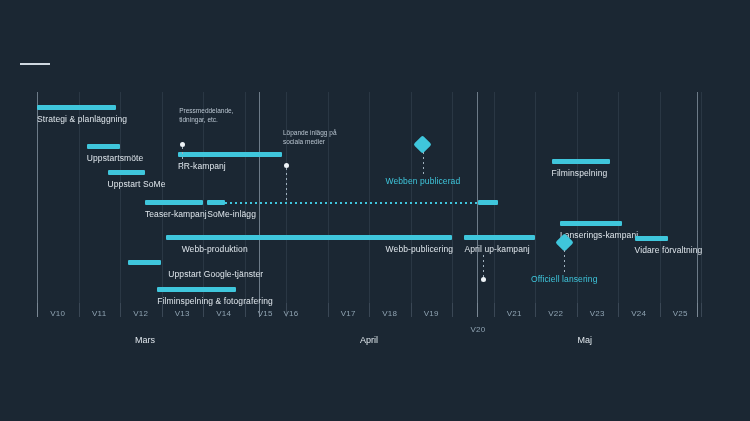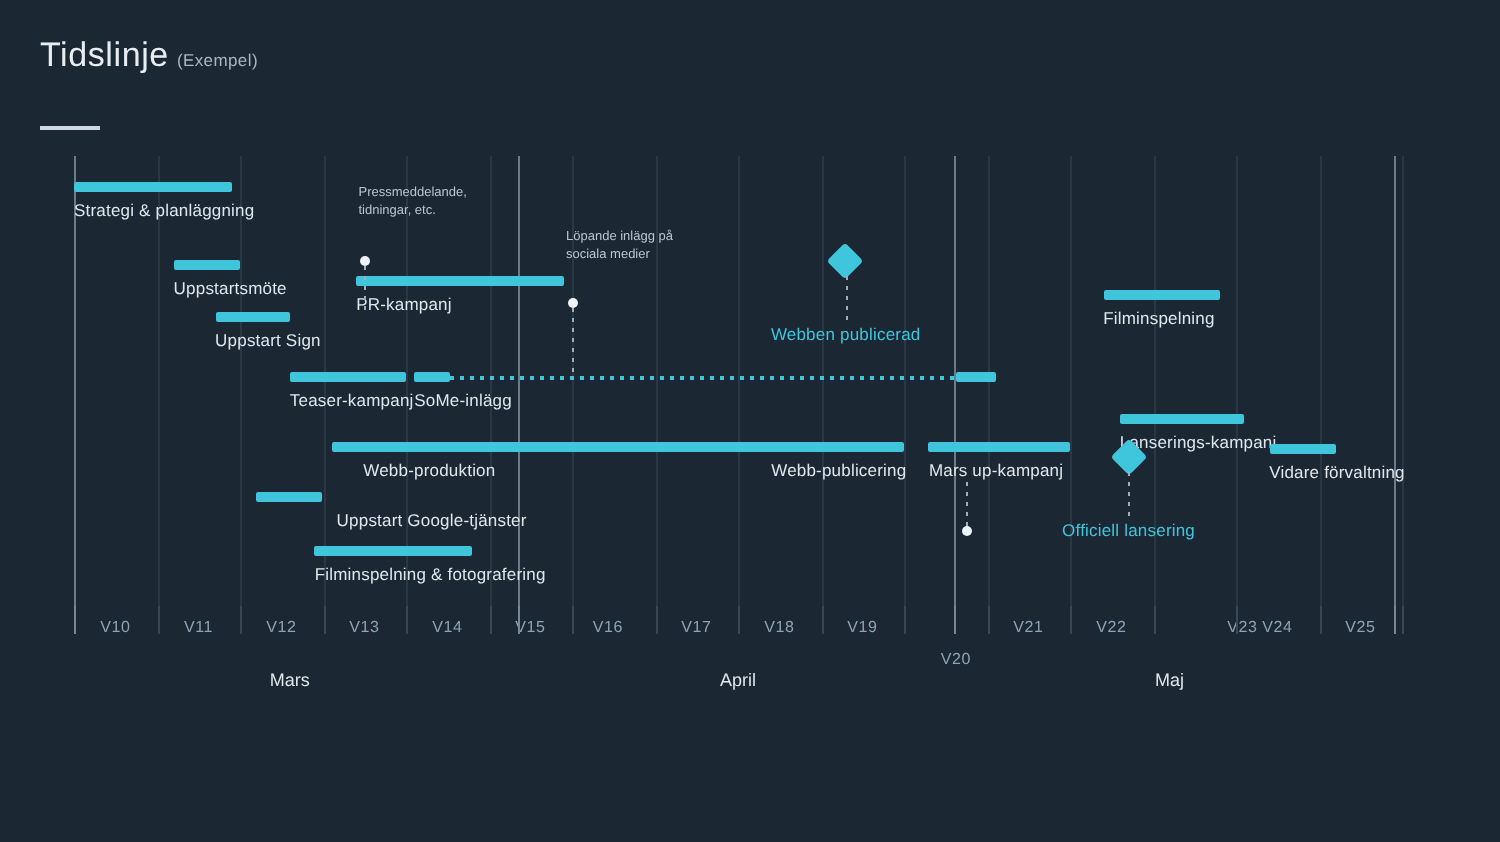--- a/index.html
+++ b/index.html
@@ -16,21 +16,21 @@
     white-space:nowrap;
   }
   #title .sub{
     font-size:8.5px;color:#aab6c2;margin-left:4px;letter-spacing:.2px;
   }
   #title-rule{
     position:absolute;left:20px;top:63px;width:30px;height:2px;
     background:#cfd8e0;
   }
   
-  #plot{position:absolute;left:0;top:78px;width:750px;height:225px;text-decoration:underline;}
+  #plot{position:absolute;left:0;top:92px;width:750px;height:225px;text-decoration:underline;}
   .wk-line{position:absolute;top:0;width:1px;height:225px;background:#2a3744;}
   .mo-line{position:absolute;top:0;width:1px;height:225px;background:#6d7b88;}
   
   .bar{position:absolute;height:5px;background:#3fc6dc;border-radius:1px;}
   .bar-dash{
     position:absolute;height:2px;
     background:repeating-linear-gradient(to right,#3fc6dc 0 2px,transparent 2px 5px);
   }
   .lbl{
     position:absolute;color:#dfe6ec;font-size:8.5px;white-space:nowrap;letter-spacing:.1px;
@@ -63,23 +63,20 @@
   .mon{
     position:absolute;top:32px;color:#dfe6ec;font-size:9px;
     text-align:center;width:80px;
   }
 </style>
 </head>
 <body>
 
 <div id="stage">
 
-  <div id="title">
-    <span>Tidslinje</span><span class="sub">(Exempel)</span>
-  </div>
   <div id="title-rule"></div>
 
   <div id="plot">
       <div class="wk-line" style="left: 37px;"></div>
       <div class="wk-line" style="left: 78.5px;"></div>
       <div class="wk-line" style="left: 120px;"></div>
       <div class="wk-line" style="left: 161.5px;"></div>
       <div class="wk-line" style="left: 203px;"></div>
       <div class="wk-line" style="left: 244.5px;"></div>
       <div class="wk-line" style="left: 286px;"></div>
@@ -95,35 +92,35 @@
       <div class="wk-line" style="left: 701px;"></div>
       <div class="mo-line" style="left: 37px;"></div>
       <div class="mo-line" style="left: 259.025px;"></div>
       <div class="mo-line" style="left: 476.9px;"></div>
       <div class="mo-line" style="left: 696.85px;"></div>
       <div class="bar" style="left: 37px; top: 13px; width: 78.85px;"></div>
       <div class="lbl" style="left: 37px; top: 22px;">Strategi &amp; planläggning</div>
       <div class="bar" style="left: 86.8px; top: 52px; width: 33.2px;"></div>
       <div class="lbl" style="left: 86.8px; top: 61px;">Uppstartsmöte</div>
       <div class="bar" style="left: 107.55px; top: 78px; width: 37.35px;"></div>
-      <div class="lbl" style="left: 107.55px; top: 87px;">Uppstart Sign</div>
+      <div class="lbl" style="left: 107.55px; top: 87px;">Uppstart SoMe</div>
       <div class="bar" style="left: 178.1px; top: 60px; width: 103.75px;"></div>
       <div class="lbl" style="left: 178.1px; top: 69px; text-align: center;">PR-kampanj</div>
       <div class="bar" style="left: 144.9px; top: 108px; width: 58.1px;"></div>
       <div class="lbl" style="left: 144.9px; top: 117px;">Teaser-kampanj</div>
       <div class="bar" style="left: 207.15px; top: 108px; width: 18px;"></div>
       <div class="bar-dash" style="left: 225.15px; top: 109.5px; width: 252.5px;"></div>
       <div class="bar" style="left: 477.65px; top: 108px; width: 20px;"></div>
       <div class="lbl" style="left: 207.15px; top: 117px;">SoMe-inlägg</div>
       <div class="bar" style="left: 165.65px; top: 143px; width: 278.05px;"></div>
       <div class="lbl" style="left: 165.65px; top: 152px; margin-left: 16px;">Webb-produktion</div>
       <div class="bar" style="left: 385.6px; top: 143px; width: 66.4px;"></div>
       <div class="lbl" style="left: 385.6px; top: 152px;">Webb-publicering</div>
       <div class="bar" style="left: 464.45px; top: 143px; width: 70.55px;"></div>
-      <div class="lbl" style="left: 464.45px; top: 152px;">Mars up-kampanj</div>
+      <div class="lbl" style="left: 464.45px; top: 152px;">April up-kampanj</div>
       <div class="bar" style="left: 128.3px; top: 168px; width: 33.2px;"></div>
       <div class="lbl" style="left: 128.3px; top: 177px; margin-left: 40px;">Uppstart Google-tjänster</div>
       <div class="bar" style="left: 157.35px; top: 195px; width: 78.85px;"></div>
       <div class="lbl" style="left: 157.35px; top: 204px;">Filminspelning &amp; fotografering</div>
       <div class="bar" style="left: 551.6px; top: 67px; width: 58.1px;"></div>
       <div class="lbl" style="left: 551.6px; top: 76px;">Filminspelning</div>
       <div class="bar" style="left: 559.9px; top: 129px; width: 62.25px;"></div>
       <div class="lbl" style="left: 559.9px; top: 138px;">Lanserings-kampanj</div>
       <div class="bar" style="left: 634.6px; top: 144px; width: 33.2px;"></div>
       <div class="lbl" style="left: 634.6px; top: 153px;">Vidare förvaltning</div>
@@ -149,35 +146,35 @@
       <div class="wk" style="left: 79.25px;">V11</div>
       <div class="tick" style="left: 120px;"></div>
       <div class="wk" style="left: 120.75px;">V12</div>
       <div class="tick" style="left: 161.5px;"></div>
       <div class="wk" style="left: 162.25px;">V13</div>
       <div class="tick" style="left: 203px;"></div>
       <div class="wk" style="left: 203.75px;">V14</div>
       <div class="tick" style="left: 244.5px;"></div>
       <div class="wk" style="left: 245.25px;">V15</div>
       <div class="tick" style="left: 286px;"></div>
-      <div class="wk" style="left: 284px;">V16</div>
+      <div class="wk" style="left: 271px;">V16</div>
       <div class="tick" style="left: 327.5px;"></div>
       <div class="wk" style="left: 328.25px;">V17</div>
       <div class="tick" style="left: 369px;"></div>
       <div class="wk" style="left: 369.75px;">V18</div>
       <div class="tick" style="left: 410.5px;"></div>
       <div class="wk" style="left: 411.25px;">V19</div>
       <div class="tick" style="left: 452px;"></div>
       <div class="wk" style="left: 458px; margin-top: 16px;">V20</div>
       <div class="tick" style="left: 493.5px;"></div>
       <div class="wk" style="left: 494.25px;">V21</div>
       <div class="tick" style="left: 535px;"></div>
       <div class="wk" style="left: 535.75px;">V22</div>
       <div class="tick" style="left: 576.5px;"></div>
-      <div class="wk" style="left: 577.25px; padding-left: 24px;">V23</div>
+      <div class="wk" style="left: 577.25px;">V23</div>
       <div class="tick" style="left: 618px;"></div>
       <div class="wk" style="left: 618.75px;">V24</div>
       <div class="tick" style="left: 659.5px;"></div>
       <div class="wk" style="left: 660.25px;">V25</div>
       <div class="tick" style="left: 701px;"></div>
       <div class="tick-mo" style="left: 37px;"></div>
       <div class="tick-mo" style="left: 259.025px;"></div>
       <div class="tick-mo" style="left: 476.9px;"></div>
       <div class="tick-mo" style="left: 696.85px;"></div>
       <div class="mon" style="left: 104.9px;">Mars</div>

